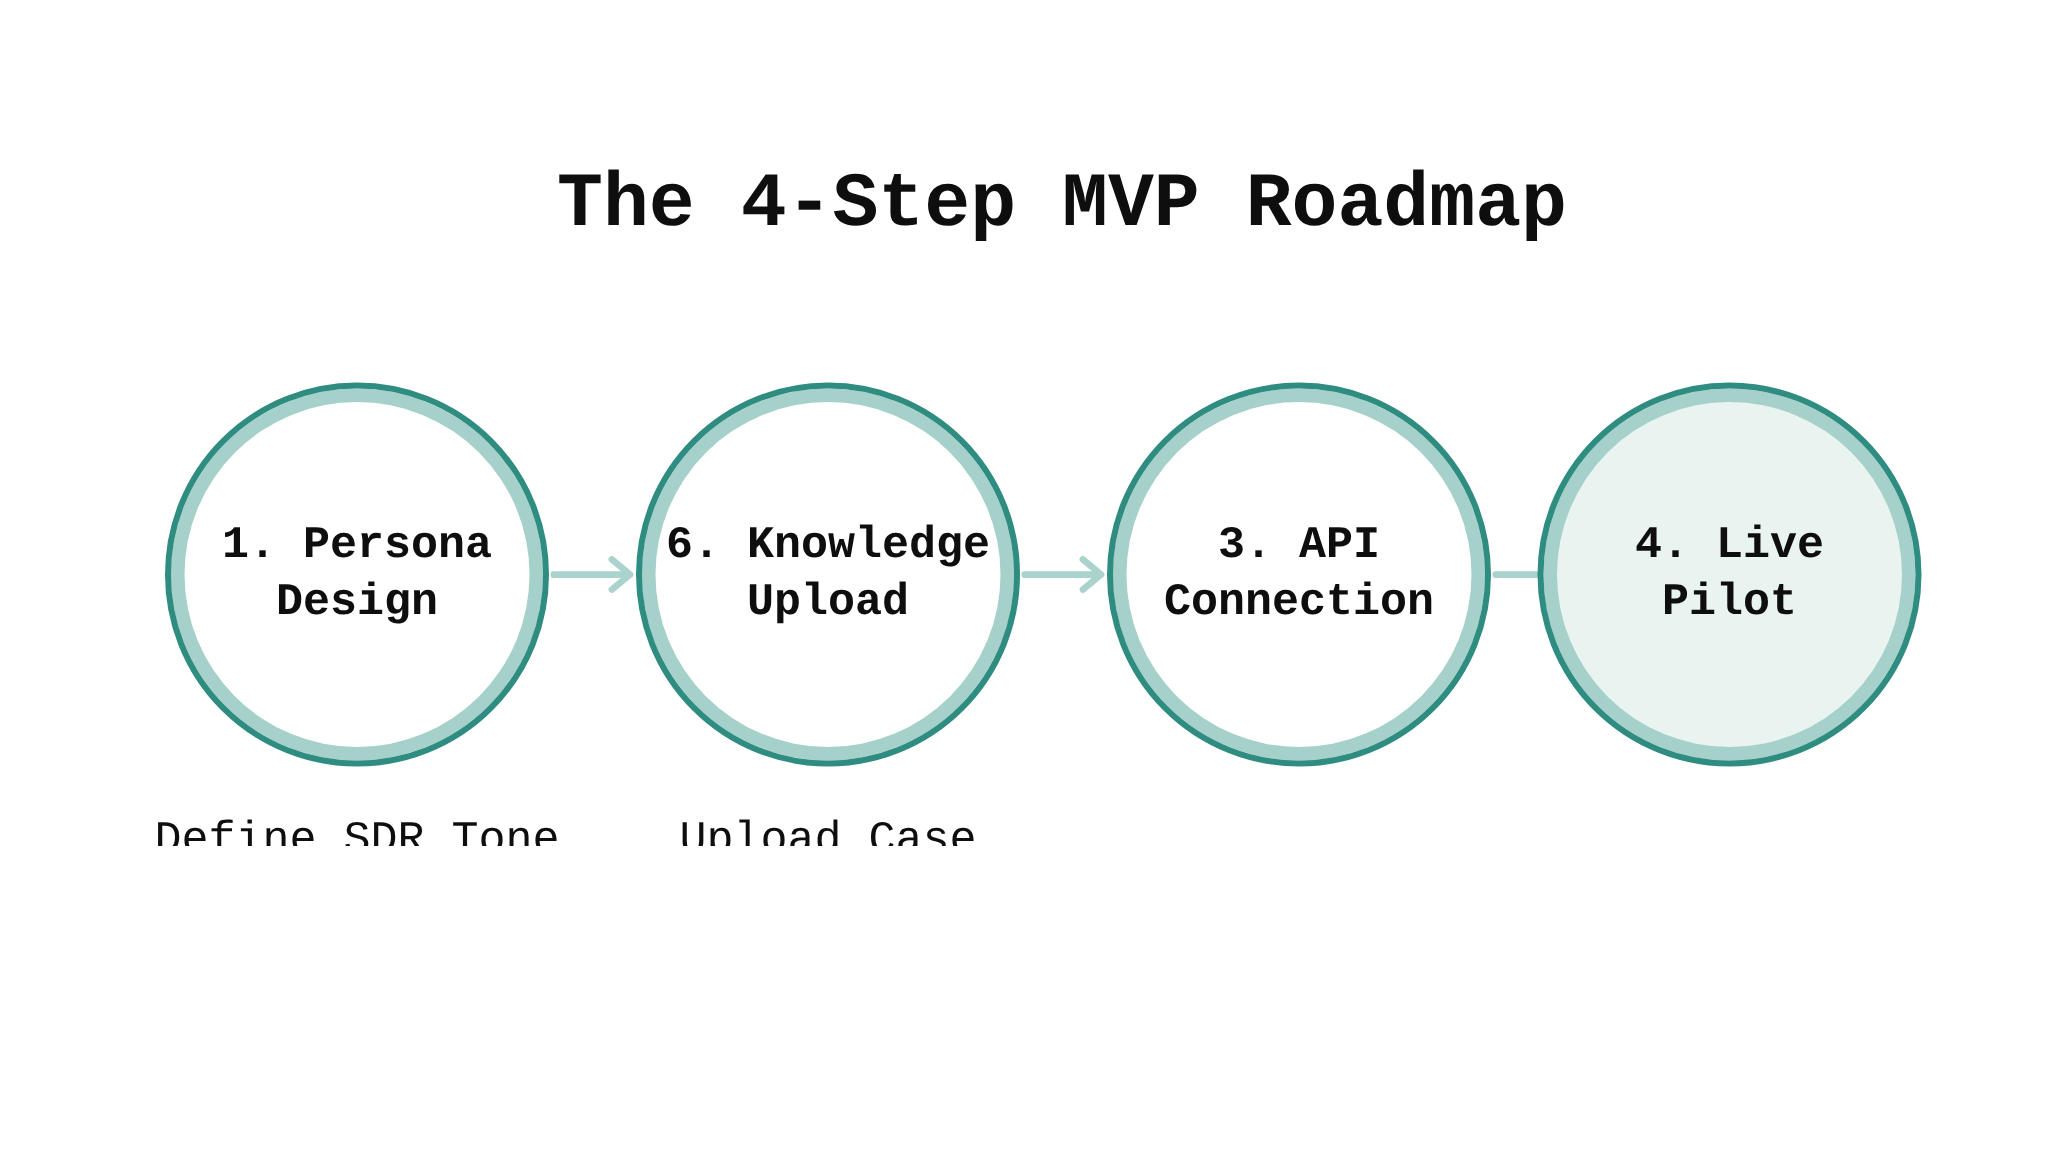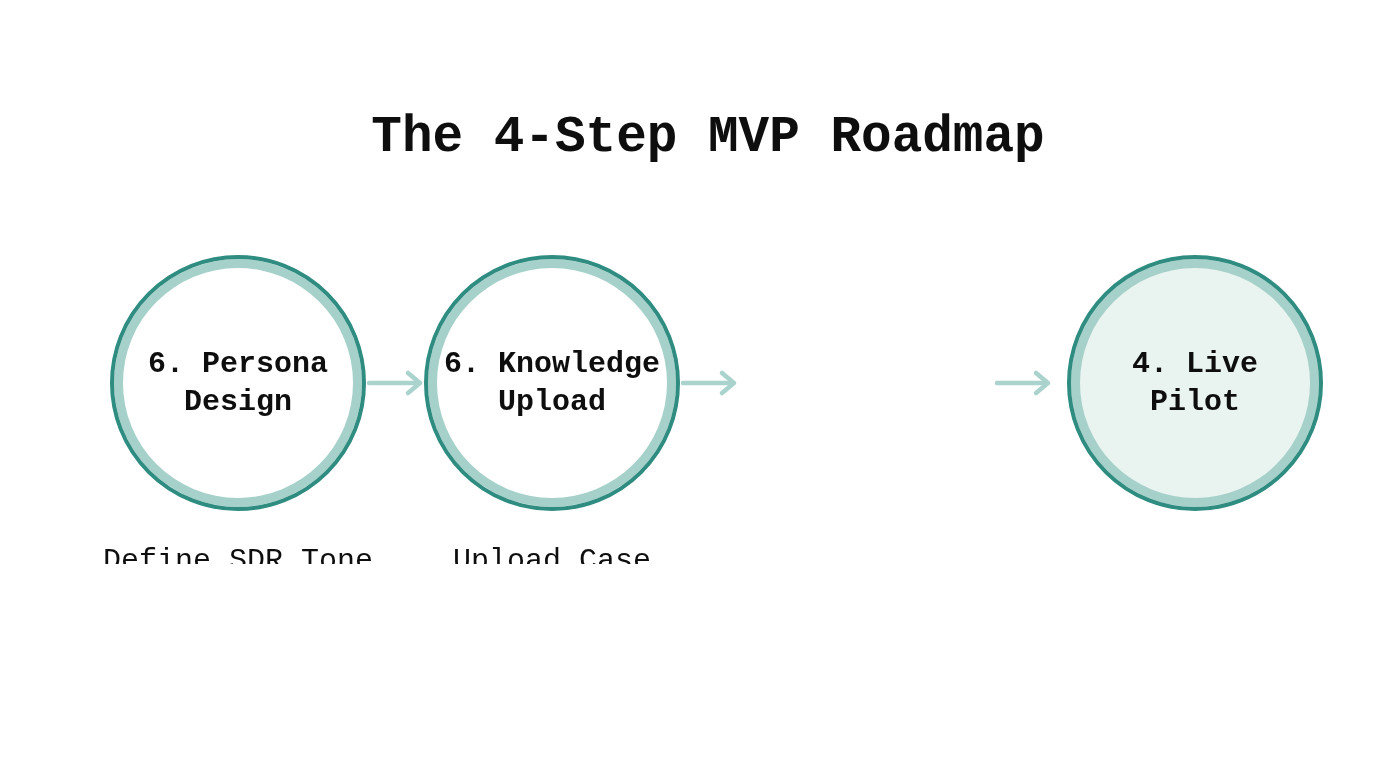--- a/index.html
+++ b/index.html
@@ -51,21 +51,21 @@
     white-space:pre-line;
     text-align:center;
     font-size:30px;
     font-weight:700;
     line-height:38px;
     color:var(--text);
   }
   .circle-1{left:90px;}
   .circle-2{left:404px;}
   .circle-3{left:718px;}
-  .circle-4{left:1047px;}
+  .circle-4{left:1005px;}
   .flow-arrow{
     position:absolute;
     top:369px;
     width:58px;height:28px;
   }
   .arrow-1{left:347px;}
   .arrow-2{left:661px;}
   .arrow-3{left:975px;}
   .flow-arrow line,.flow-arrow polyline{
     stroke:var(--arrow);
@@ -91,39 +91,43 @@
   .caption-4{left:1160px;}
 </style>
 </head>
 <body>
 
 <div class="canvas">
 
   <h1 class="page-title">The 4-Step MVP Roadmap</h1>
 
   <div class="step-circle circle-1">
-    <span class="step-label">6. Persona
+    <span class="step-label">1. Persona
 Design</span>
   </div>
 
   <svg class="flow-arrow arrow-1" viewBox="0 0 58 28">
     <line x1="2" y1="14" x2="50" y2="14"></line>
     <polyline points="41,4 53,14 41,24"></polyline>
   </svg>
 
   <div class="step-circle circle-2">
     <span class="step-label">6. Knowledge
 Upload</span>
   </div>
 
   <svg class="flow-arrow arrow-2" viewBox="0 0 58 28">
     <line x1="2" y1="14" x2="50" y2="14"></line>
     <polyline points="41,4 53,14 41,24"></polyline>
   </svg>
 
+  <div class="step-circle circle-3">
+    <span class="step-label">3. API
+Connection</span>
+  </div>
 
   <svg class="flow-arrow arrow-3" viewBox="0 0 58 28">
     <line x1="2" y1="14" x2="50" y2="14"></line>
     <polyline points="41,4 53,14 41,24"></polyline>
   </svg>
 
   <div class="step-circle circle-4 highlighted">
     <span class="step-label">4. Live
 Pilot</span>
   </div>

